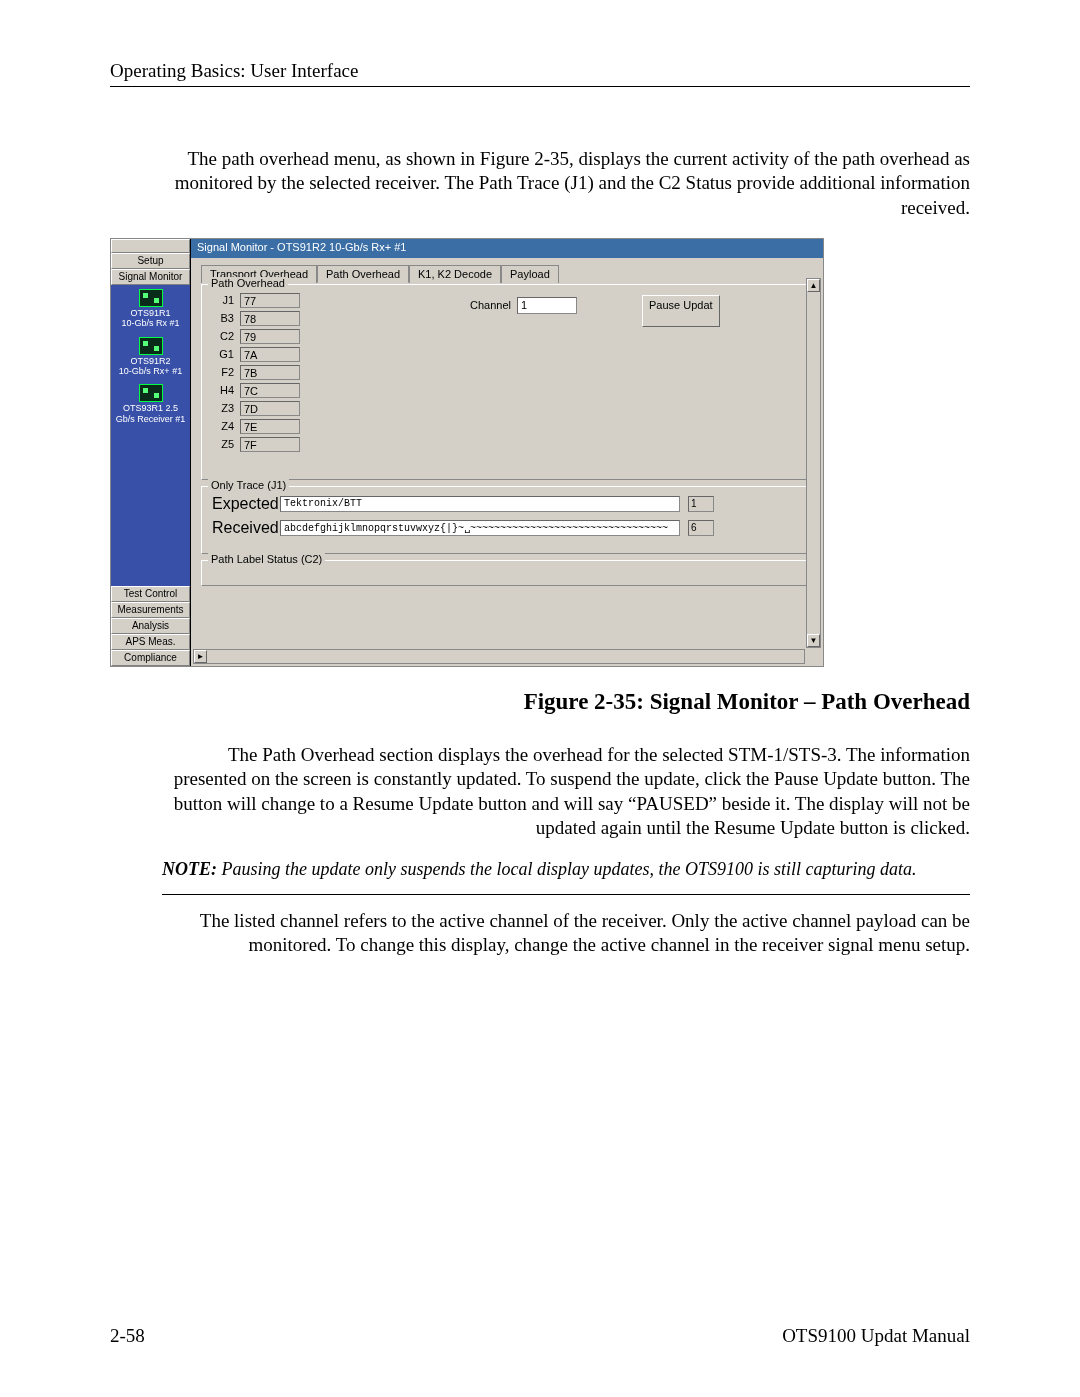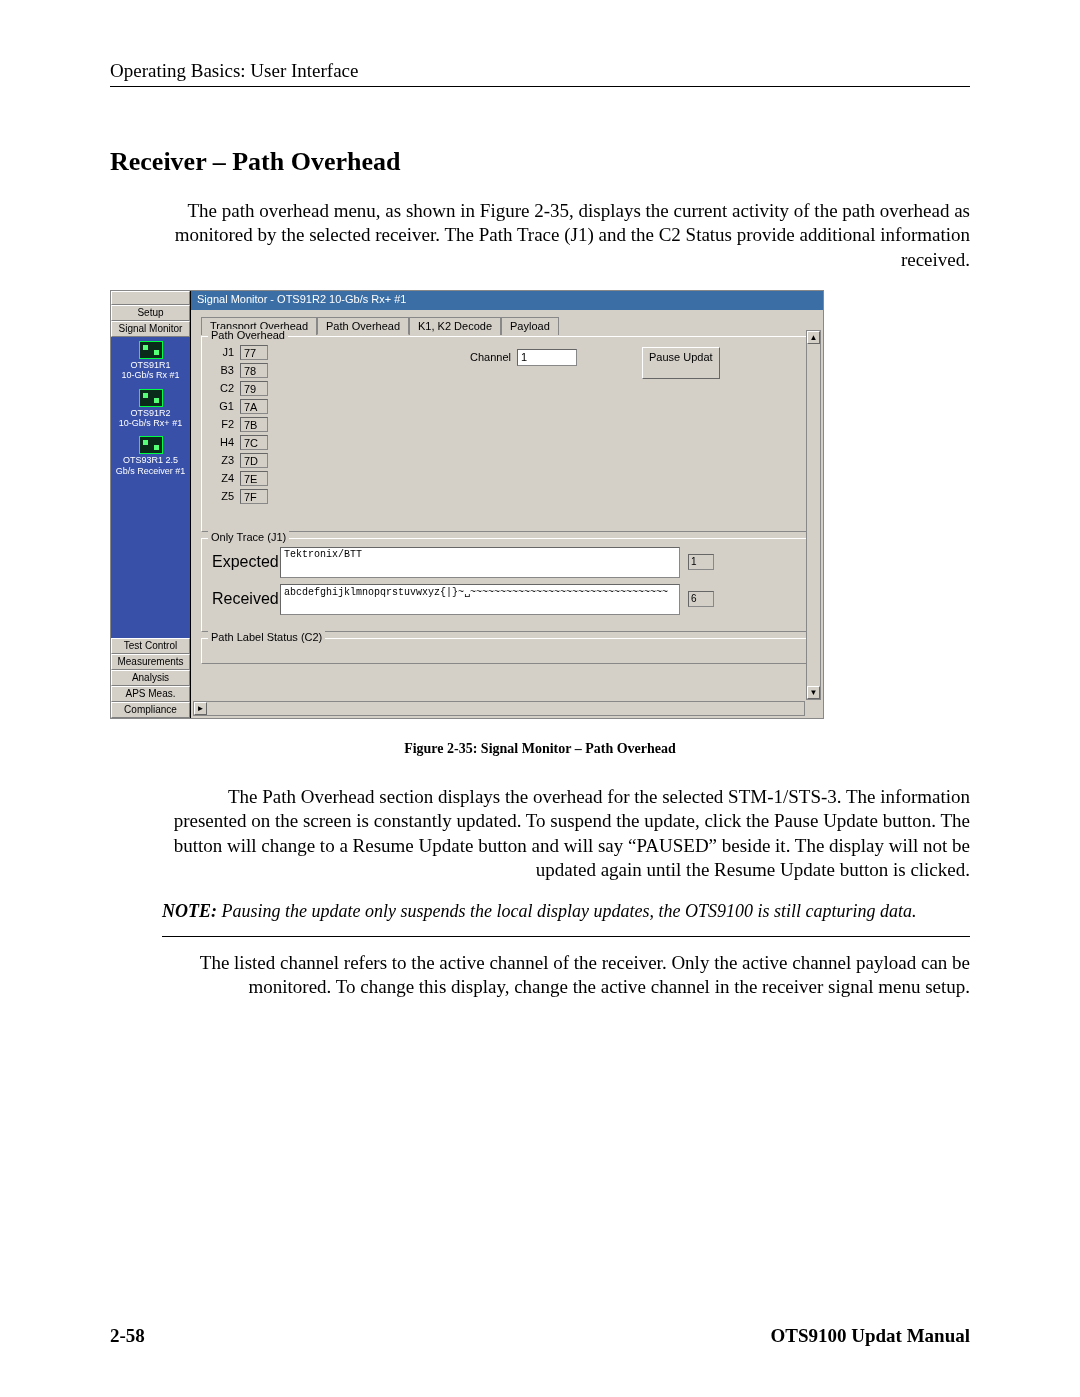--- a/index.html
+++ b/index.html
@@ -32,34 +32,33 @@
   }
   .note {
     font-size: 18px;
     font-style: italic;
     line-height: 1.3;
     margin: 0 0 12px 52px;
   }
   .note .note-label { font-weight: bold; font-style: italic; }
   .note-hr { border: none; border-top: 1px solid #000; margin: 0 0 14px 52px; }
   .figure-caption {
-    text-align: center;
+    text-align: right;
     font-weight: bold;
-    font-size: 14px;
+    font-size: 23px;
     margin: 22px 0 28px 0;
   }
   .footer {
     position: absolute;
     bottom: 50px;
     left: 110px;
     right: 110px;
     display: flex;
     justify-content: space-between;
     font-size: 19px;
-    font-weight: bold;
   }
 
   
   .fig-wrap {
     margin-left: 0;
     margin-top: 10px;
   }
   .app-window {
     width: 714px;
     height: 429px;
@@ -150,39 +149,39 @@
     position: relative;
   }
   .fieldset .legend {
     position: absolute; top:-8px; left:6px;
     background:#d4d0c8; padding:0 3px; font-size:11px;
   }
   .poh-col1 { }
   .poh-row { display:flex; align-items:center; margin-bottom:3px; }
   .poh-label { width: 22px; text-align:right; margin-right:6px; font-size:11px; }
   .poh-val {
-    width: 28px; height:15px; border:1px solid #888;
+    width: 60px; height:15px; border:1px solid #888;
     border-top-color:#666; border-left-color:#666;
     background:#d4d0c8; font-size:11px; padding:0 3px; line-height:14px;
   }
   .channel-block { display:flex; align-items:center; gap:6px; position:absolute; left:268px; top:12px;}
   .channel-input {
     width:60px; height:17px; background:#fff; border:1px solid #888;
     border-top-color:#666; border-left-color:#666; padding:0 3px; font-size:11px; line-height:15px;
   }
   .pause-btn {
     position:absolute; left:440px; top:10px;
     height:32px; padding:0 6px;
     border:1px solid #fff; border-right-color:#666; border-bottom-color:#666;
     background:#d4d0c8; font-size:11px; line-height:18px;
   }
   .trace-row { display:flex; align-items:center; margin-bottom:6px; gap:8px; }
   .trace-label { width:60px; font-size:16px; }
   .trace-field {
-    flex:1; max-width:400px; height:31px; background:#fff;
+    flex:1; max-width:400px; height:16px; background:#fff;
     border:1px solid #888; border-top-color:#666; border-left-color:#666;
     font-family: "Courier New", monospace; font-size:10px; padding:1px 3px;
     white-space: nowrap; overflow:hidden;
   }
   .trace-num {
     width:26px; height:16px; background:#d4d0c8;
     border:1px solid #888; border-top-color:#666; border-left-color:#666;
     font-size:10px; padding:0 2px; line-height:14px;
   }
   .scroll-v {
@@ -203,21 +202,20 @@
   .scroll-h .lf{left:0; top:0;} .scroll-h .rt{right:0; top:0;}
   .scroll-h .scroll-btn{ height:13px; }
 </style>
 </head>
 <body>
 
 <div class="page">
   <div class="header-line">Operating Basics: User Interface</div>
   <hr class="hr">
 
-  <div class="section-title">Receiver – Path Overhead</div>
 
   <p class="body-para">The path overhead menu, as shown in Figure 2-35, displays the current activity of the path overhead as monitored by the selected receiver.  The Path Trace (J1) and the C2 Status provide additional information received.</p>
 
   <div class="fig-wrap">
     <div class="app-window">
 
       <div class="sidebar">
         <div class="side-btn top"></div>
         <div class="side-btn">Setup</div>
         <div class="side-btn">Signal Monitor</div>

